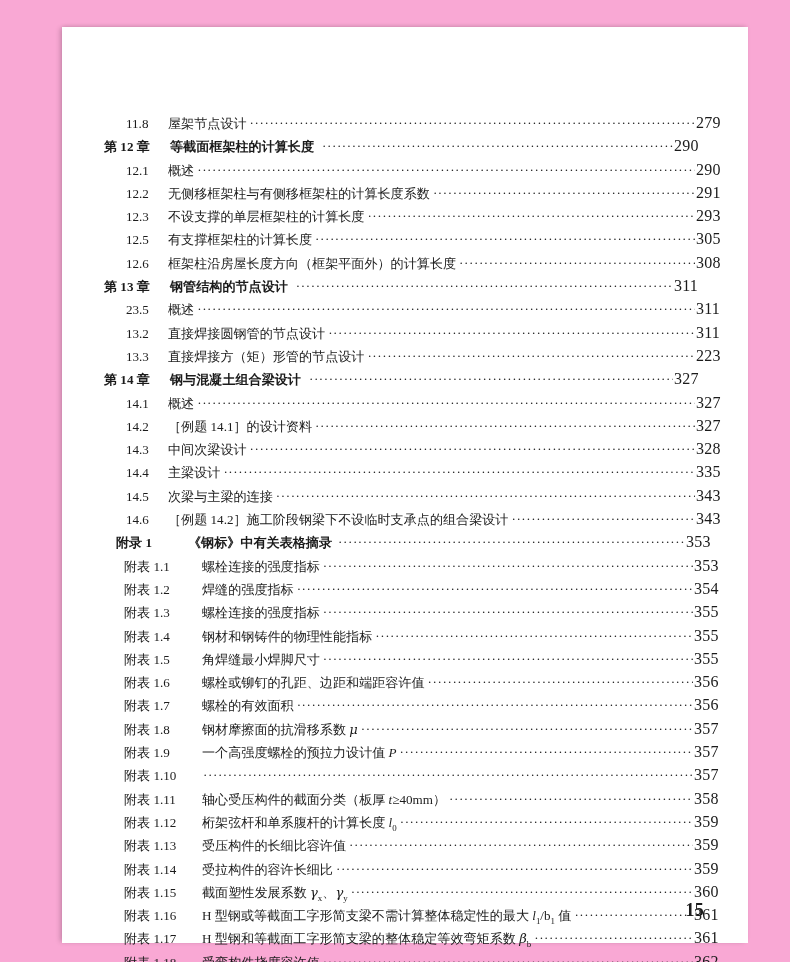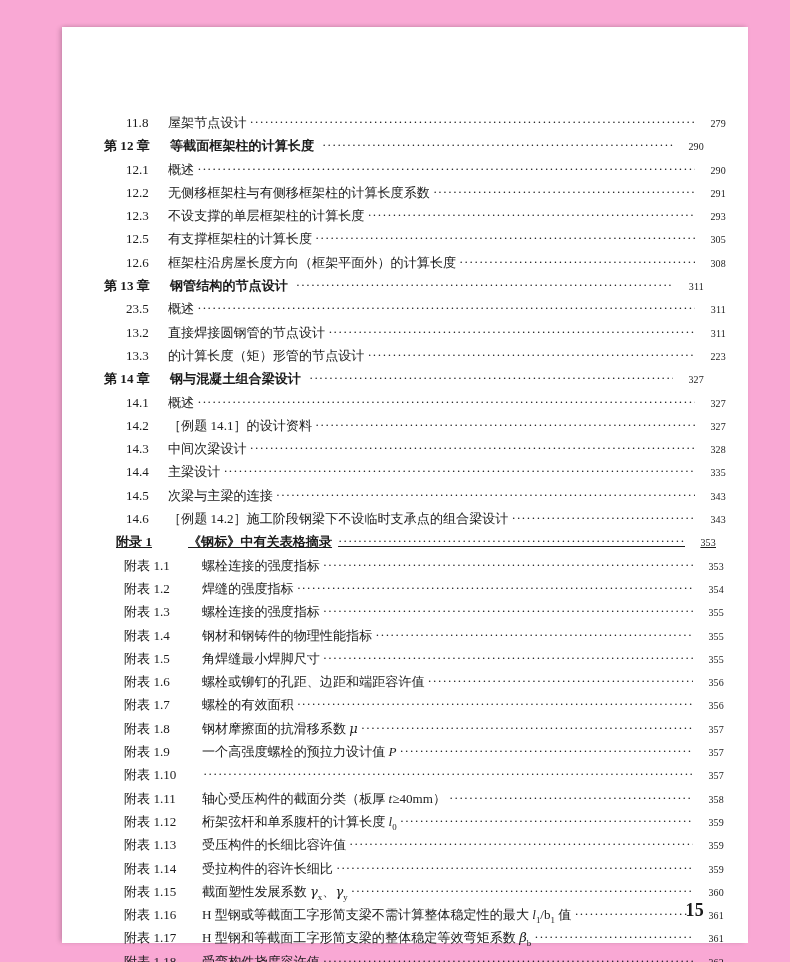--- a/index.html
+++ b/index.html
@@ -72,22 +72,22 @@
     position: relative;
     top: -1px;
   }
   .toc-dots::before {
     content: "····································································································································";
   }
 
   .toc-page {
     flex: 0 0 auto;
     width: 30px;
-    text-align: right;
-    font-size: 10px;
+    text-align: left;
+    font-size: 16px;
     letter-spacing: 0.2px;
   }
 
   
   .lvl-section {
     padding-left: 22px;
   }
   .lvl-section .toc-num {
     width: 42px;
   }
@@ -114,21 +114,20 @@
   .lvl-chapter .toc-dots {
     font-weight: normal;
   }
   .lvl-chapter .toc-page {
     font-weight: normal;
   }
 
   .lvl-appendix {
     padding-left: 12px;
     font-weight: bold;
-    text-decoration: underline;
   }
   .lvl-appendix .toc-num {
     width: 72px;
   }
   .lvl-appendix .toc-title {
     padding-right: 5px;
   }
   .lvl-appendix .toc-dots,
   .lvl-appendix .toc-page {
     font-weight: normal;
@@ -220,21 +219,21 @@
           <span class="toc-page">311</span>
         </div>
         <div class="toc-row lvl-section">
           <span class="toc-num">13.2</span>
           <span class="toc-title">直接焊接圆钢管的节点设计</span>
           <span class="toc-dots"></span>
           <span class="toc-page">311</span>
         </div>
         <div class="toc-row lvl-section">
           <span class="toc-num">13.3</span>
-          <span class="toc-title">的计算长度（矩）形管的节点设计</span>
+          <span class="toc-title">直接焊接方（矩）形管的节点设计</span>
           <span class="toc-dots"></span>
           <span class="toc-page">223</span>
         </div>
         <div class="toc-row lvl-chapter">
           <span class="toc-num">第 14 章</span>
           <span class="toc-title">钢与混凝土组合梁设计</span>
           <span class="toc-dots"></span>
           <span class="toc-page">327</span>
         </div>
         <div class="toc-row lvl-section">

